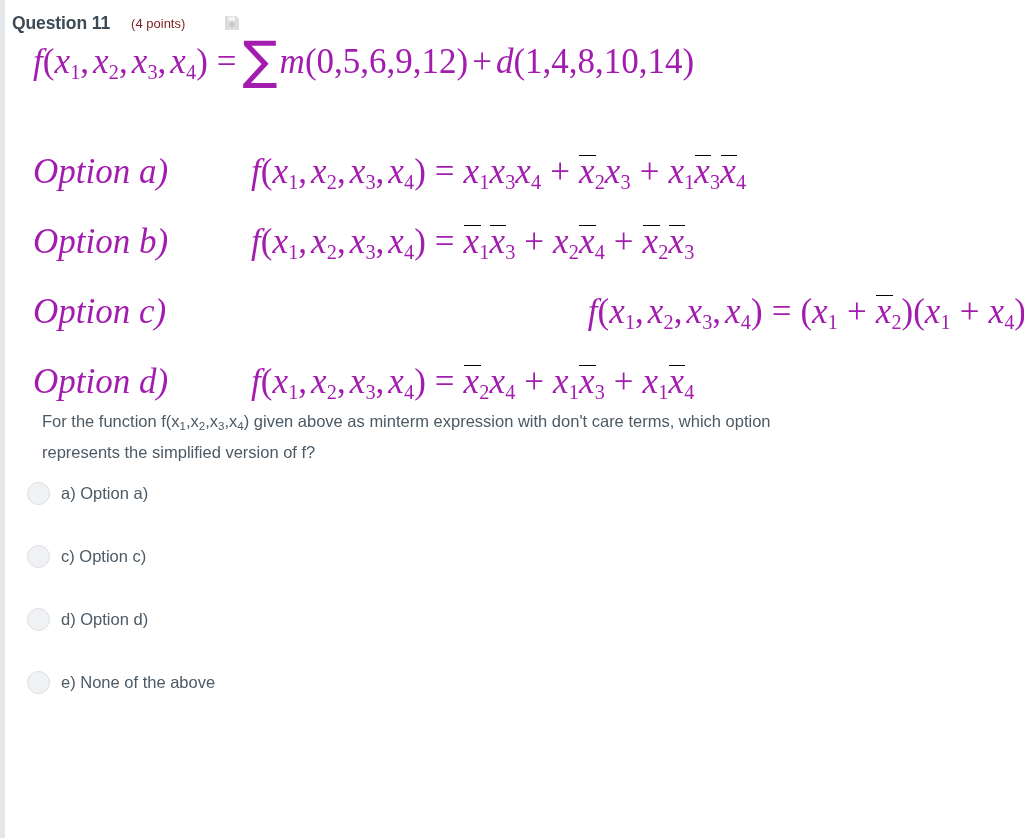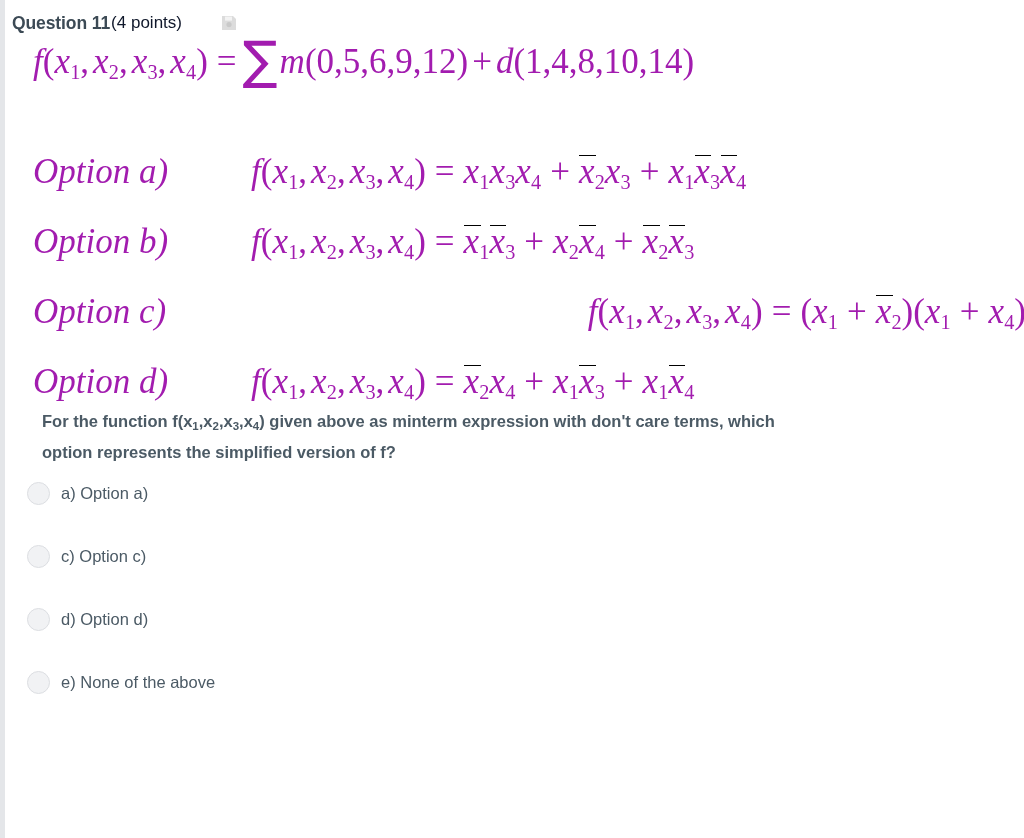--- a/index.html
+++ b/index.html
@@ -42,24 +42,24 @@
     box-sizing: border-box;
   }
   .q-title {
     font-size: 17.5px;
     font-weight: bold;
     color: #3c4a55;
     letter-spacing: -0.1px;
     white-space: nowrap;
   }
   .q-points {
-    font-size: 17px;
+    font-size: 13px;
     font-weight: normal;
-    color: #0f172a;
-    margin-left: 1px;
+    color: #7f1d1d;
+    margin-left: 21px;
     white-space: nowrap;
   }
   .q-flag {
     margin-left: 38px;
     width: 18px;
     height: 18px;
     display: inline-flex;
     align-items: center;
     justify-content: center;
   }
@@ -135,21 +135,20 @@
   .sp-sm { display: inline-block; width: 4px; }
 
   
   .prompt {
     margin-top: 20px;
     padding-left: 35px;
     width: 745px;
     font-size: 16.5px;
     line-height: 26px;
     color: #4b5a65;
-    font-weight: bold;
   }
   .prompt sub {
     font-size: 11.5px;
     vertical-align: -0.28em;
   }
 
   
   .choices {
     margin-top: 14px;
     padding-left: 20px;

